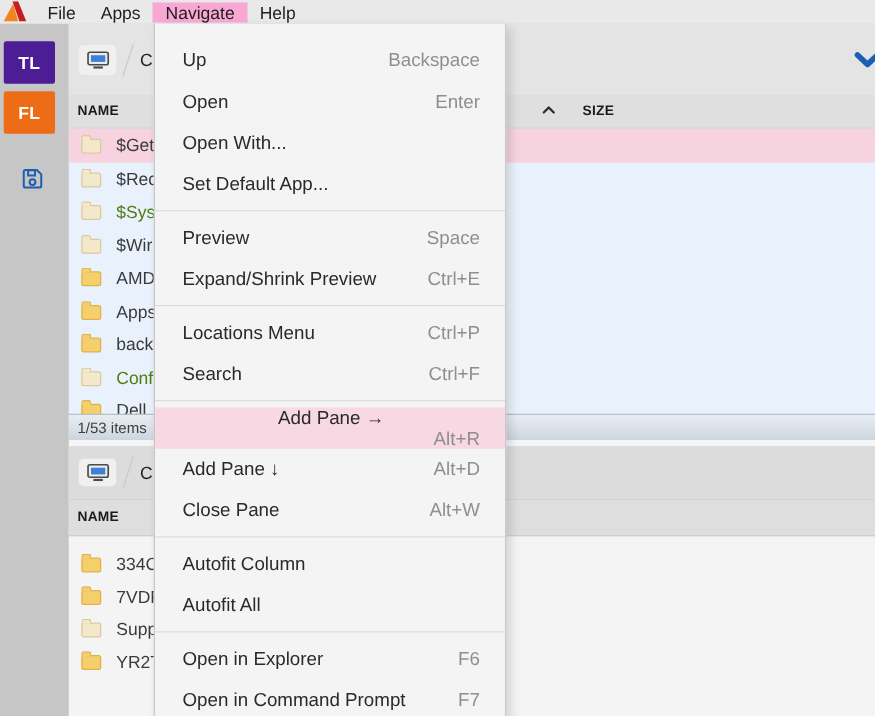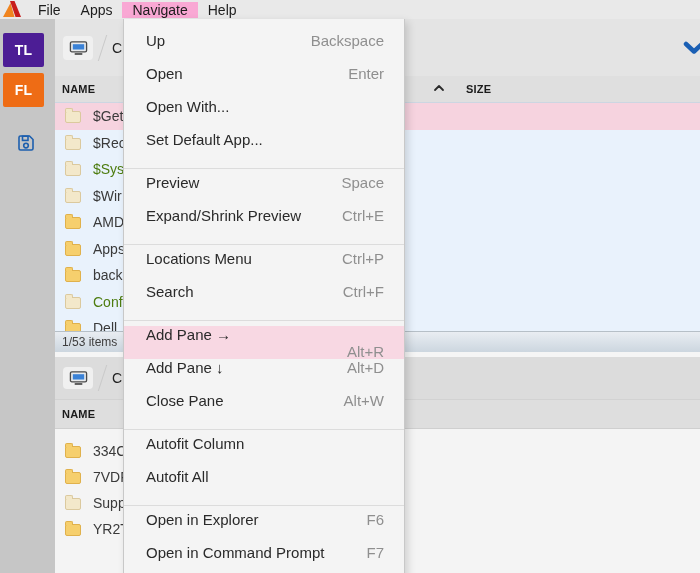--- a/index.html
+++ b/index.html
@@ -60,21 +60,21 @@
   .folder.pale{background:#f3e8ca;border-color:#dbc99e;}
   .folder.pale::before{background:#f3e8ca;border-color:#dbc99e;}
   .statusbar{position:absolute;left:0;right:0;bottom:0;height:21px;
     background:linear-gradient(180deg,#e9edf2 0%,#ccd6df 100%);
     border-top:1px solid #b6bfc7;display:flex;align-items:center;
     padding-left:7px;font-size:12px;color:#3e3e3e;box-sizing:border-box;}
   
   .menu-panel{position:absolute;left:123px;top:19px;width:282px;height:560px;
     background:#f4f4f4;border:1px solid #c8c8c8;border-top:none;box-sizing:border-box;
     box-shadow:3px 3px 8px rgba(0,0,0,.15);z-index:10;padding-top:13px;}
-  .mi{height:33px;display:flex;padding:0 20px 0 22px;
+  .mi{height:33px;display:flex;align-items:center;padding:0 20px 0 22px;
     font-size:15px;color:#2a2a2a;cursor:default;}
   .mi .shortcut{margin-left:auto;color:#8f8f8f;}
   .mi.hl{background:#f8d8e3;flex-direction:column;}
   .msep{height:1px;background:#dcdcdc;margin:4px 0 5px 0;}
 </style>
 </head>
 <body>
 
 <div class="menubar">
   <div class="logo-wrap">

